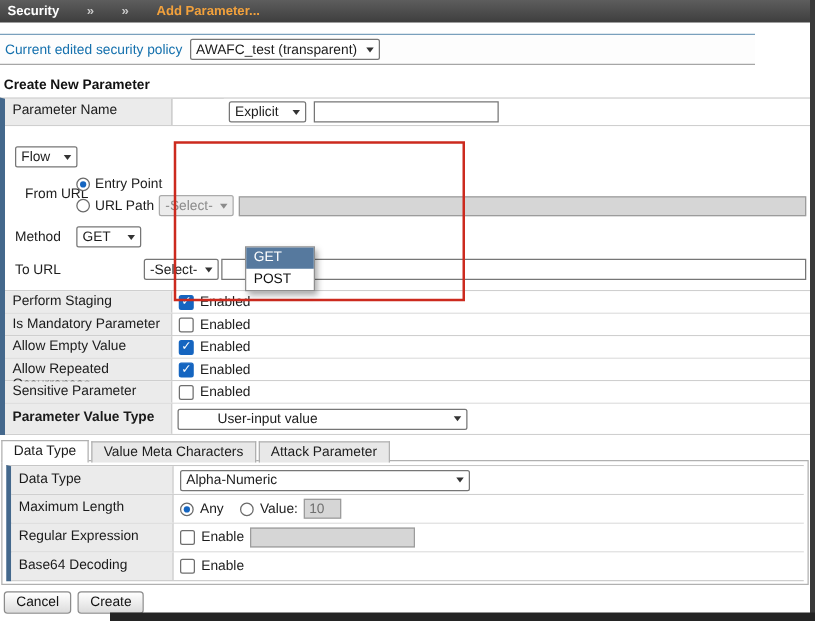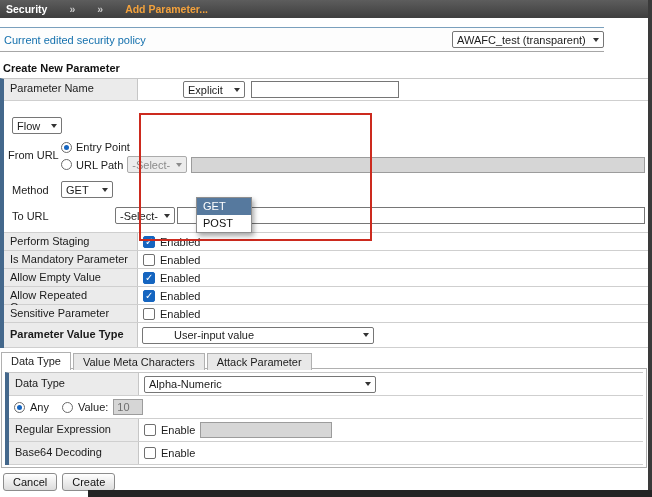--- a/index.html
+++ b/index.html
@@ -6,21 +6,21 @@
   body { width:652px; height:497px; font-family:"Liberation Sans",sans-serif; }
   .screen { position:relative; width:652px; height:497px; background:#fff; font-size:11px; color:#1c1c1c; overflow:hidden; }
 
   
   .breadcrumb-bar { position:absolute; top:0; left:0; width:652px; height:18px; background:linear-gradient(#5d5d5d,#3e3e3e); display:flex; align-items:center; gap:22px; padding-left:6px; box-sizing:border-box; }
   .bc-strong { color:#ffffff; font-weight:bold; font-size:10.5px; }
   .bc-sep { color:#c9c9c9; font-weight:bold; font-size:10.5px; }
   .bc-current { color:#f2a13c; font-weight:bold; font-size:10.5px; }
 
   
-  .policy-bar { position:absolute; top:27px; left:0; width:604px; height:25px; border-top:1px solid #7aa0bd; border-bottom:1px solid #a6a6a6; background:#fdfdfd; display:flex; align-items:center; padding-left:4px; box-sizing:border-box;justify-content:space-between; }
+  .policy-bar { position:absolute; top:27px; left:0; width:604px; height:25px; border-top:1px solid #7aa0bd; border-bottom:1px solid #a6a6a6; background:#fdfdfd; display:flex; align-items:center; padding-left:4px; box-sizing:border-box; }
   .policy-label { color:#1470ad; }
 
   .section-title { position:absolute; top:62px; left:3px; font-weight:bold; color:#111; }
 
   
   .select { position:relative; display:inline-flex; align-items:center; height:17px; border:1px solid #767676; background:#fff; border-radius:2px; padding:0 16px 0 4px; box-sizing:border-box; font-size:11px; white-space:nowrap; }
   .select .chev { position:absolute; right:4px; top:50%; margin-top:-2px; width:0; height:0; border-left:3px solid transparent; border-right:3px solid transparent; border-top:4px solid #333; }
   .select.disabled { background:#ececec; color:#8b8b8b; border-color:#ababab; }
   .select.disabled .chev { border-top-color:#8b8b8b; }
 
@@ -43,21 +43,21 @@
   .row-plevel { height:131px; }
   .row-check { height:17px; }
   .row-pvt { height:24px; }
   .row-pname .fvalue, .row-pvt .fvalue { display:flex; align-items:center; gap:6px; padding-left:4px; }
   .row-check .fvalue { display:flex; align-items:center; gap:5px; padding-left:5px; }
   .row-check .flabel { padding-top:2px; }
 
   
   .flow-select { position:absolute; left:8px; top:16px; min-width:50px; }
   .pl-sublabel { position:absolute; }
-  .lbl-fromurl { left:4px; top:48px; }
+  .lbl-fromurl { left:16px; top:48px; }
   .line-entry { position:absolute; left:57px; top:40px; display:flex; align-items:center; gap:4px; }
   .line-urlpath { position:absolute; left:57px; top:55px; right:3px; display:flex; align-items:center; gap:4px; }
   .urlpath-select { min-width:58px; }
   .urlpath-input { flex:1; height:16px; }
   .lbl-method { left:8px; top:83px; }
   .method-select { position:absolute; left:57px; top:80px; min-width:52px; }
   .lbl-tourl { left:8px; top:109px; }
   .tourl-select { position:absolute; left:111px; top:106px; min-width:58px; }
   .tourl-input { position:absolute; left:173px; top:106px; right:3px; }
 
@@ -228,20 +228,21 @@
       <div class="frow">
         <div class="flabel">Data Type</div>
         <div class="fvalue">
           <div class="select" style="min-width:232px;">
             <span>Alpha-Numeric</span>
             <span class="chev"></span>
           </div>
         </div>
       </div>
       <div class="frow">
+        <div class="flabel">Maximum Length</div>
         <div class="fvalue">
           <span class="radio on"></span>
           <span>Any</span>
           <span class="radio" style="margin-left:8px;"></span>
           <span>Value:</span>
           <input class="text-input mini-input" disabled="" value="10" style="">
         </div>
       </div>
       <div class="frow">
         <div class="flabel">Regular Expression</div>

